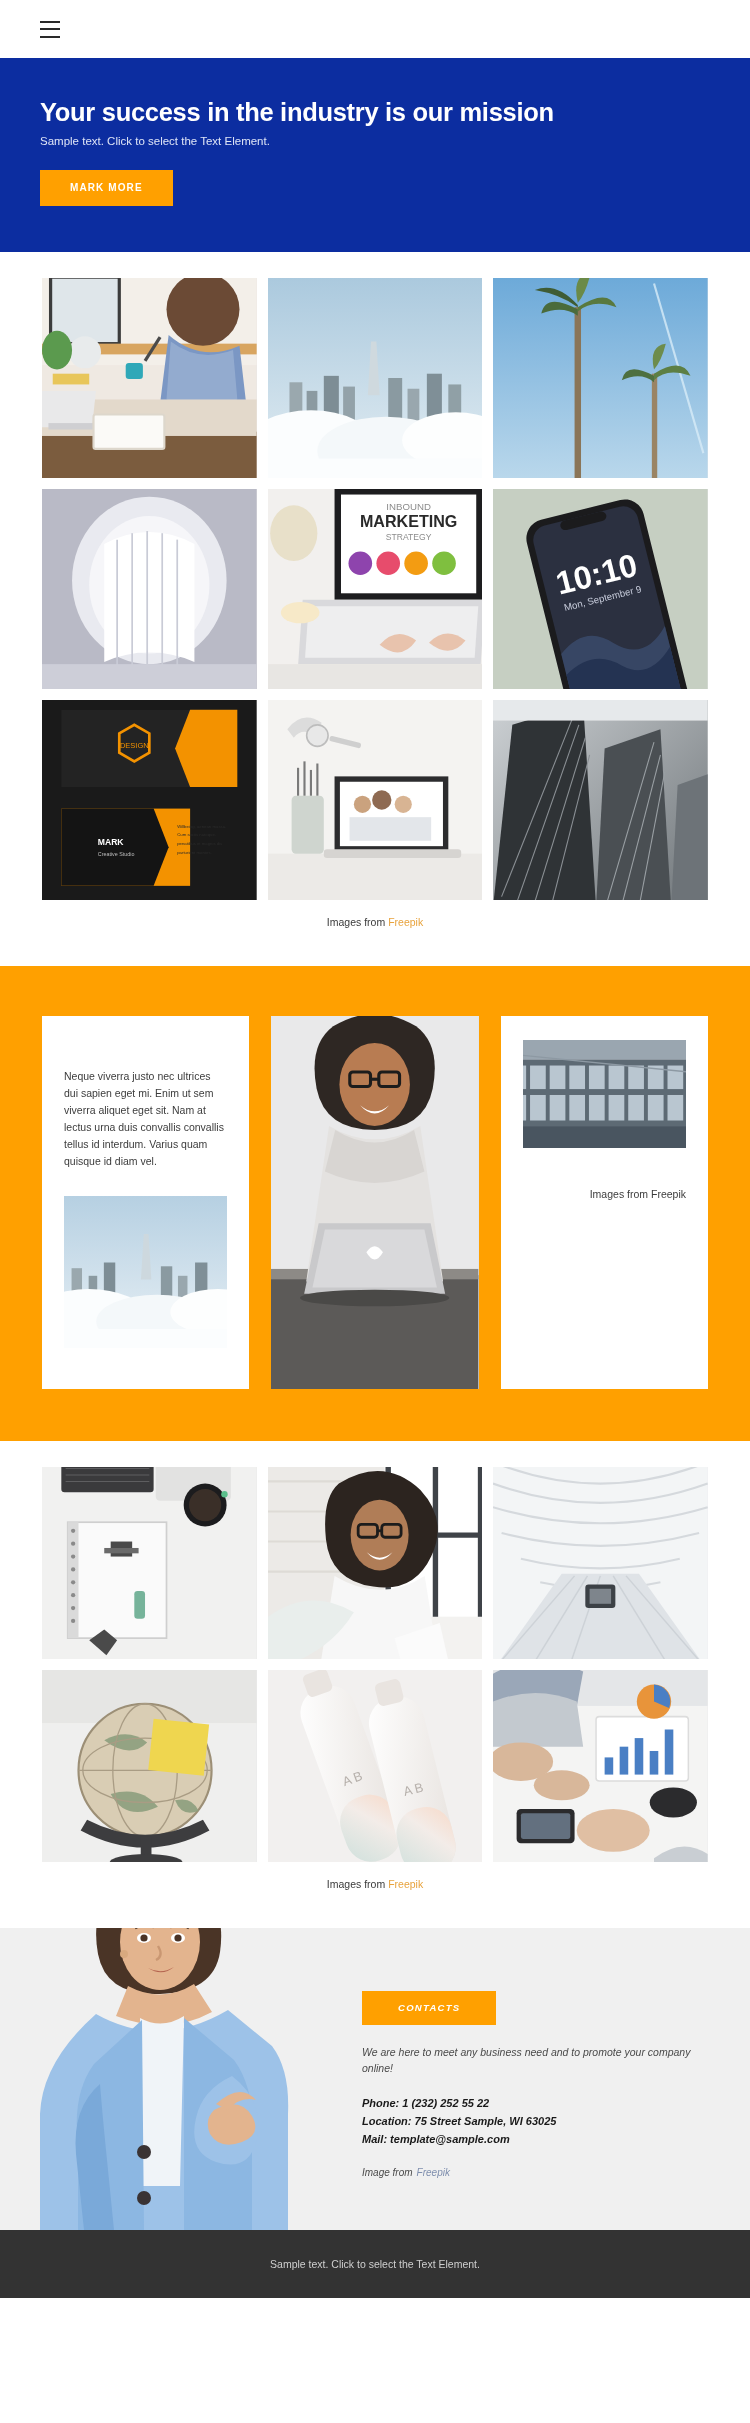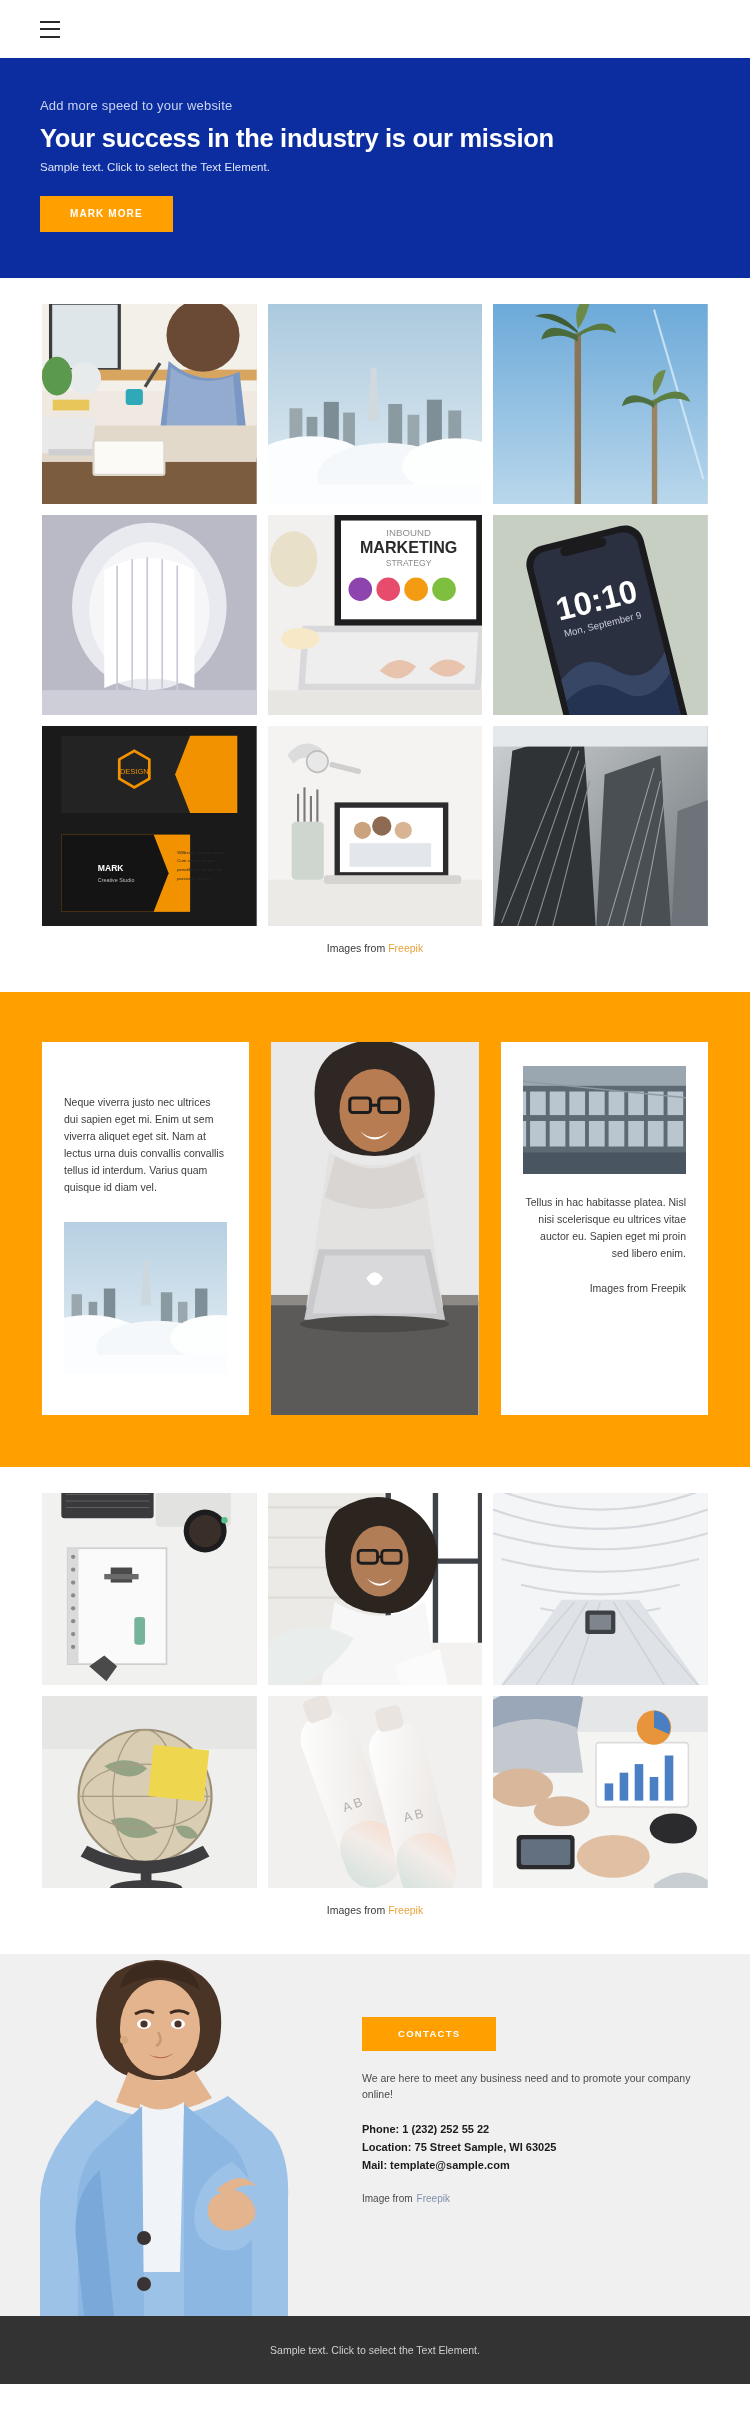--- a/index.html
+++ b/index.html
@@ -78,24 +78,25 @@
   .card-b { padding: 0; }
   .card-b .cimg { height: 100%; min-height: 344px; margin: 0; }
   .card-c { padding: 24px 0 26px 0; }
   .card-c .cimg { height: 108px; margin: 0 22px 20px 22px; }
   .card-c .ctext2 { font-size: 10.5px; color: #3c3c3c; padding: 0 22px; text-align: right; margin-top: 20px; }
 
   
   .contacts {
     background: #f0f0f0;
     margin-top: 38px;
-    height: 362px;
+    height: 302px;
     display: flex;
     position: relative;
     overflow: hidden;
+    font-style: italic;
   }
   .contacts .photo { width: 340px; position: relative; overflow: hidden; }
   .contacts .info { flex: 1; padding: 63px 40px 0 22px; }
   .badge-contacts {
     display: inline-block;
     background: #ffa000;
     color: #ffffff;
     font-size: 9.5px;
     font-weight: bold;
     letter-spacing: 1.3px;
@@ -128,21 +129,20 @@
 
 <header class="site-header">
   <div class="burger">
     <i></i>
     <i></i>
     <i></i>
   </div>
 </header>
 
 <section class="hero">
-  <div class="hero-eyebrow">Add more speed to your website</div>
   <h1 class="hero-title">Your success in the industry is our mission</h1>
   <div class="hero-sub">Sample text. Click to select the Text Element.</div>
   <button class="btn-orange">MARK MORE</button>
 </section>
 
 <section class="gallery g1">
   <div class="cell">
       <svg class="ph" viewBox="0 0 200 200" preserveAspectRatio="xMidYMid slice">
         <rect width="200" height="200" fill="#efe9e2"></rect>
         <rect x="0" y="0" width="200" height="88" fill="#f3efe9"></rect>
@@ -414,21 +414,20 @@
             <rect x="104" y="56" width="16" height="26"></rect>
             <rect x="124" y="56" width="16" height="26"></rect>
             <rect x="144" y="56" width="16" height="26"></rect>
             <rect x="164" y="56" width="16" height="26"></rect>
             <rect x="184" y="56" width="14" height="26"></rect>
           </g>
           <path d="M0 14 L200 34" stroke="#8d99a3" stroke-width="1.4"></path>
           <rect x="0" y="88" width="200" height="22" fill="#495560"></rect>
         </svg>
     </div>
-    <p class="ctext right">Tellus in hac habitasse platea. Nisl nisi scelerisque eu ultrices vitae auctor eu. Sapien eget mi proin sed libero enim.</p>
     <div class="ctext2">Images from Freepik</div>
   </div>
 </section>
 
 <section class="gallery g2">
   <div class="cell">
       <svg class="ph" viewBox="0 0 200 200" preserveAspectRatio="xMidYMid slice">
         <rect width="200" height="200" fill="#f1f1f0"></rect>
         <rect x="18" y="0" width="86" height="34" rx="3" fill="#3a3a3c"></rect>
         <g stroke="#5e5e60" stroke-width="1">

